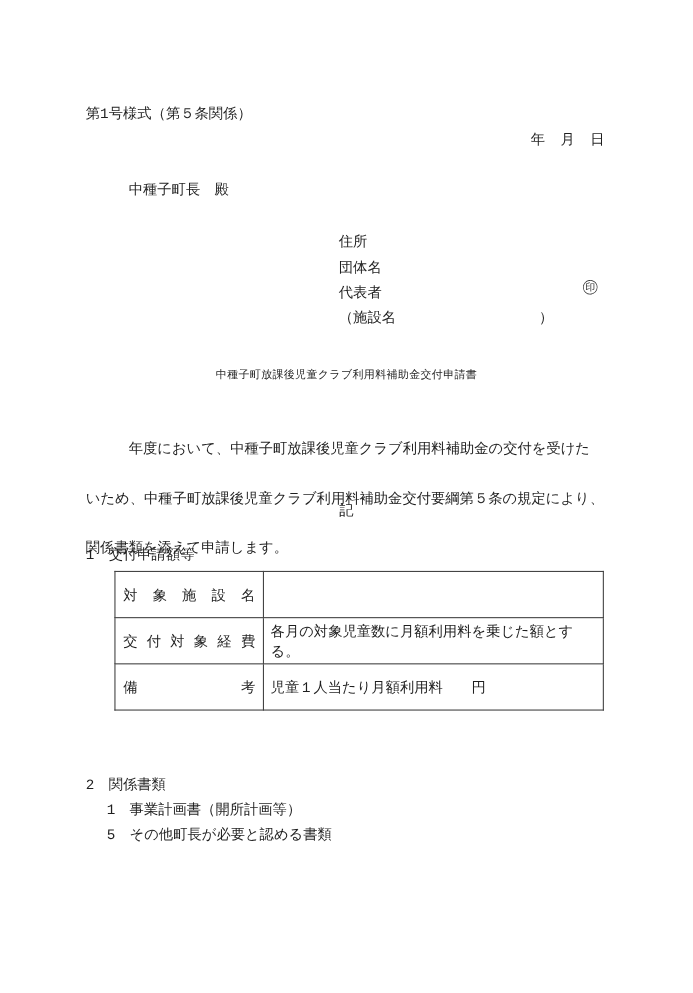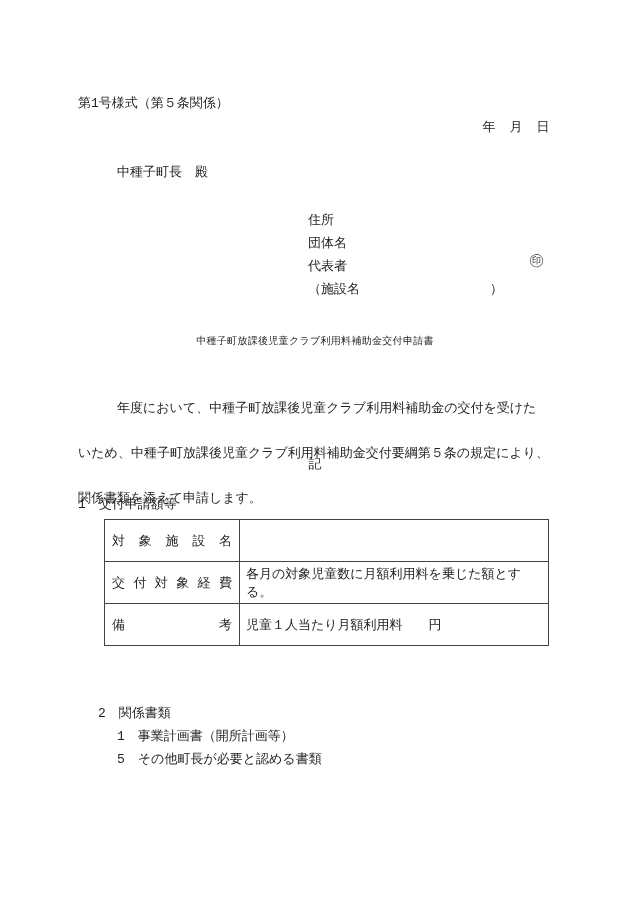--- a/index.html
+++ b/index.html
@@ -37,21 +37,21 @@
     vertical-align:middle;
     font-size:13px;
   }
   .app-table td.lbl{width:120px;padding:0 7px;}
   .app-table td.lbl .just{
     display:block;width:100%;
     text-align:justify;
     text-align-last:justify;
   }
   .app-table td.val{padding:0 6px;}
-  .s2-block{left:78px;top:702px;line-height:23px;margin-left:20px;}
+  .s2-block{left:78px;top:702px;line-height:23px;}
   .s2-items{margin-left:19px;}
 </style>
 </head>
 <body>
 
 <div class="page">
 
   <div class="abs form-number">第1号様式（第５条関係）</div>
 
   <div class="abs date-line">年　月　日</div>

